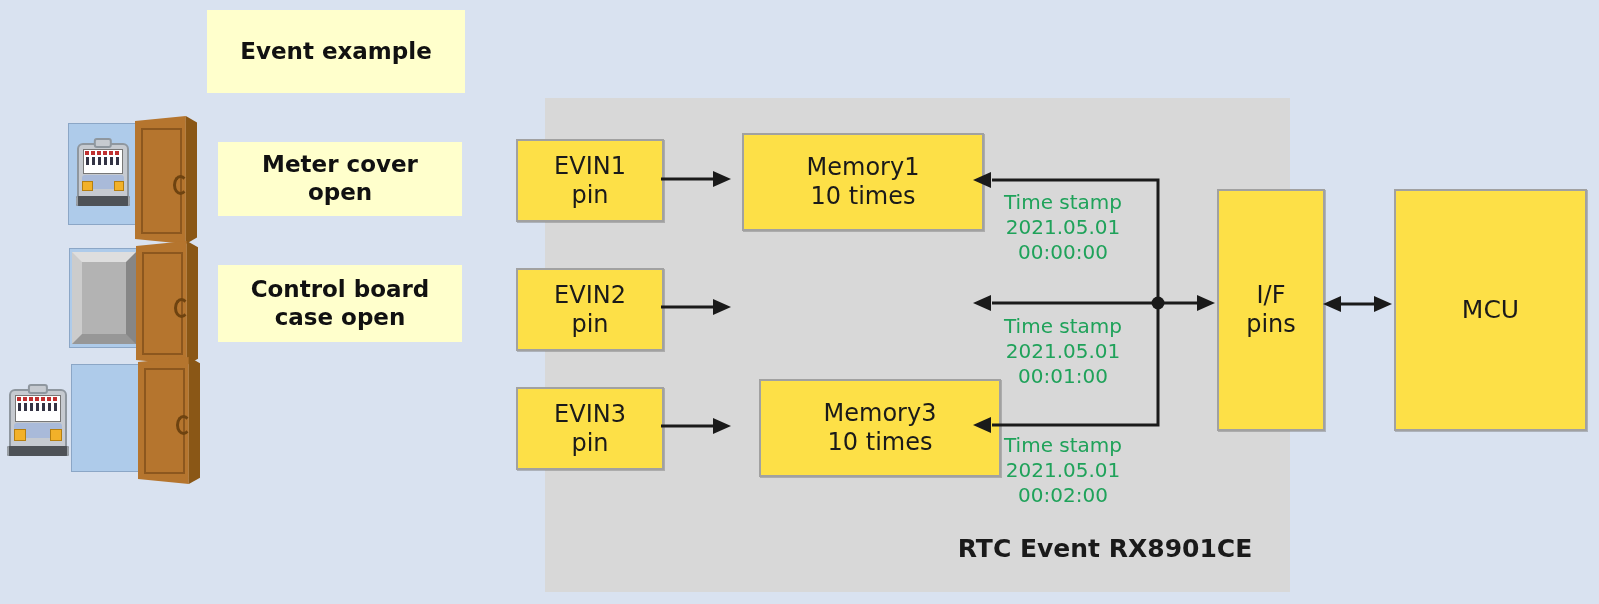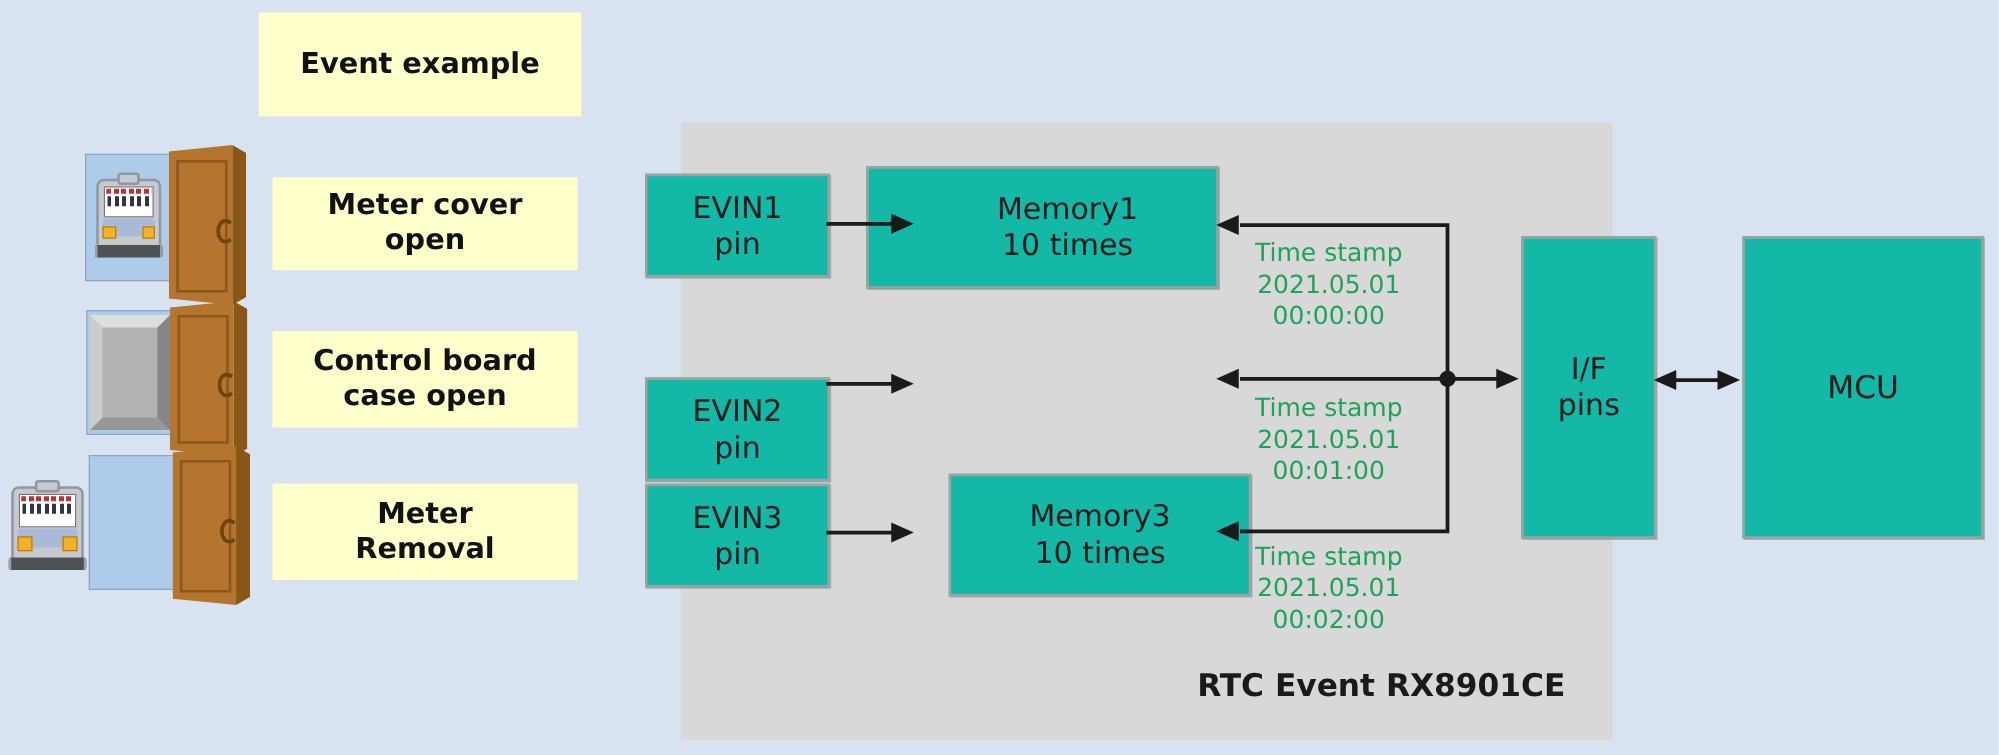--- a/index.html
+++ b/index.html
@@ -18,30 +18,30 @@
   }
   .module-box {
     position:absolute; left:545px; top:98px; width:745px; height:494px;
     background:var(--module-fill);
   }
   .module-title {
     position:absolute; left:900px; top:534px; width:410px;
     text-align:center; font-weight:bold; font-size:25px; color:var(--text);
   }
   .wbox {
-    position:absolute; background:#14b8a6; border:2px solid var(--box-border);
+    position:absolute; background:#fde047; border:2px solid var(--box-border);
     display:flex; align-items:center; justify-content:center;
     text-align:center; font-size:24px; line-height:1.2; color:var(--text);
     box-shadow:1px 1px 0 rgba(120,120,120,.45);
   }
   .pre { white-space:pre-line; }
   .evin1 { left:516px; top:139px; width:144px; height:79px; }
-  .evin2 { left:516px; top:268px; width:144px; height:79px;margin-top:34px; }
+  .evin2 { left:516px; top:268px; width:144px; height:79px; }
   .evin3 { left:516px; top:387px; width:144px; height:79px; }
-  .mem1  { left:693px; top:133px; width:238px; height:94px;padding-left:40px; }
+  .mem1  { left:742px; top:133px; width:238px; height:94px; }
   .mem2  { left:733px; top:259px; width:238px; height:94px; }
   .mem3  { left:759px; top:379px; width:238px; height:94px; }
   .ifbox { left:1217px; top:189px; width:104px; height:238px; }
   .mcu   { left:1394px; top:189px; width:189px; height:238px; font-size:25px; }
   .ylabel {
     position:absolute; background:var(--label-fill);
     display:flex; align-items:center; justify-content:center;
     text-align:center; font-weight:bold; font-size:23px; line-height:1.2;
     color:#111;
   }
@@ -137,24 +137,20 @@
   <div class="ylabel yl0">
     <span class="pre">Event example</span>
   </div>
   <div class="ylabel yl2">
     <span class="pre">Control board
 case open</span>
   </div>
   <div class="ylabel yl1">
     <span class="pre">Meter cover
 open</span>
-  </div>
-  <div class="ylabel yl3">
-    <span class="pre">Meter
-Removal</span>
   </div>
 
   <div class="scene s1">
     <div class="panel">
       <div class="meter">
         <div class="display">
           <div class="redband"></div>
           <div class="digits"></div>
         </div>
         <div class="mid"></div>

